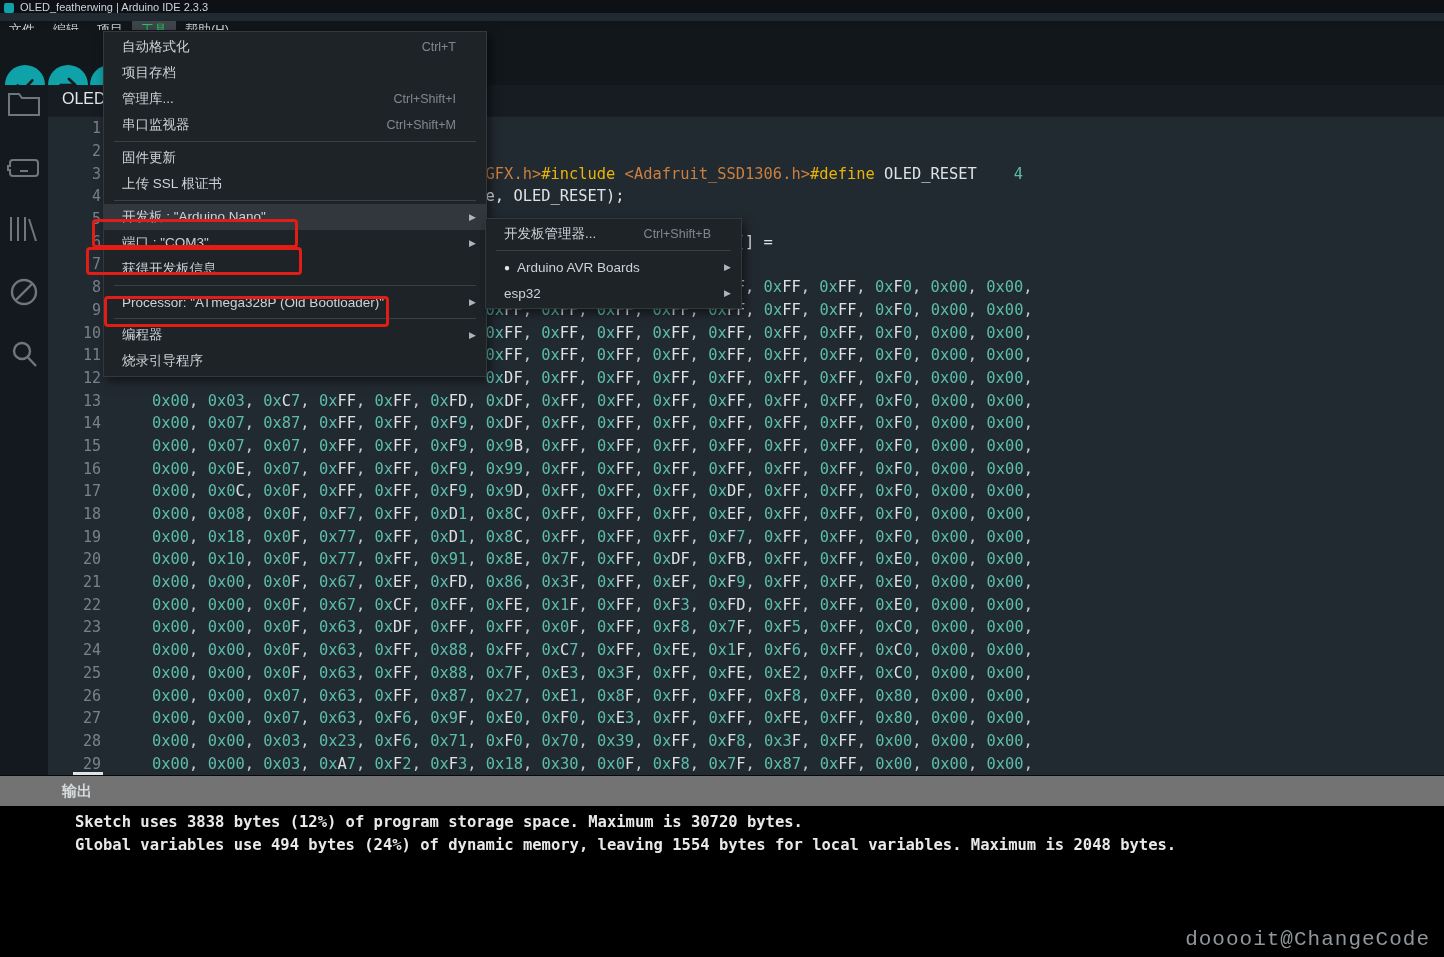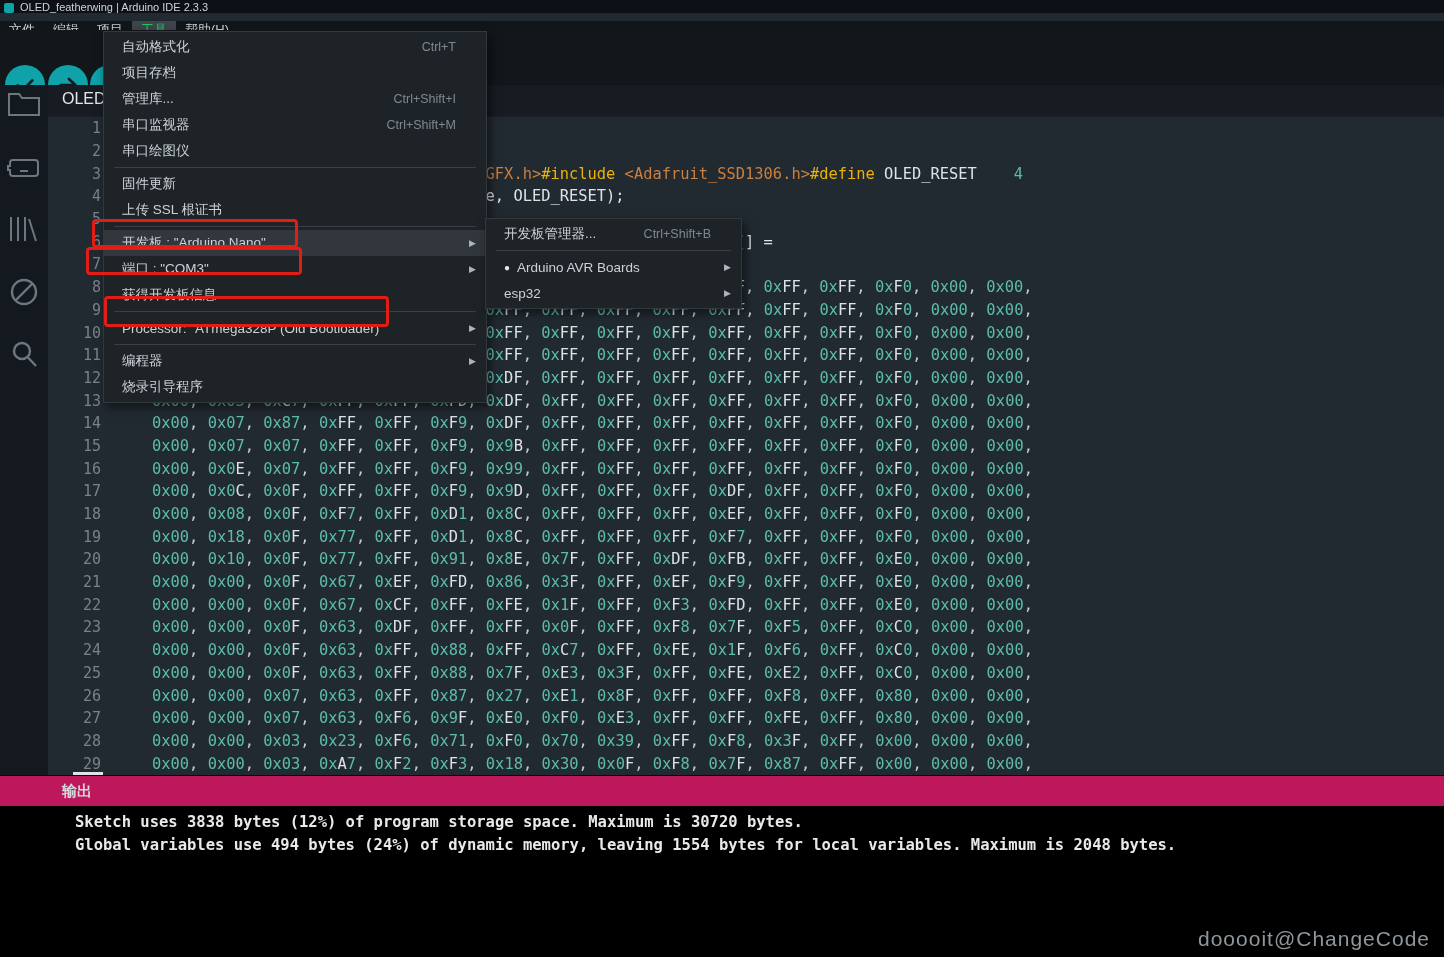--- a/index.html
+++ b/index.html
@@ -46,29 +46,29 @@
   .mi-shortcut{color:#7f8890;font-size:12.5px;margin-left:14px;}
   .mi-arrow{color:#aeb6bc;font-size:9px;margin-left:10px;width:10px;text-align:right;}
   .mi-bullet{margin-right:7px;font-size:10px;color:#e4e8ea;}
   .menu-divider{height:1px;background:#3a3f44;margin:3px 10px;}
   
   .red-box{position:absolute;border:3px solid #e11d16;border-radius:4px;z-index:60;}
   #red-box-board{left:92px;top:219px;width:200px;height:23px;}
   #red-box-port{left:86px;top:247px;width:210px;height:22px;}
   #red-box-processor{left:104px;top:296px;width:279px;height:25px;}
   
-  #output-header{position:absolute;left:0;top:775px;right:0;height:31px;background:#be185d;
+  #output-header{position:absolute;left:0;top:775px;right:0;height:31px;background:#737373;
                  border-top:1px solid #060809;}
   #output-tab{position:absolute;left:62px;top:6px;font-size:15px;color:#d5dadd;font-weight:bold;}
   #output-indicator{position:absolute;left:73px;top:-4px;width:30px;height:3px;background:#dfe3e6;}
   #console{position:absolute;left:0;top:806px;right:0;bottom:0;background:#000;
            font-family:"DejaVu Sans Mono",monospace;font-size:15.5px;color:#e9e9e9;}
   .console-line{white-space:pre;line-height:23px;padding-left:75px;font-weight:bold;}
   #console-lines{padding-top:5px;}
-  #watermark{position:absolute;right:14px;bottom:6px;font-family:Liberation Sans, sans-serif;
+  #watermark{position:absolute;right:14px;bottom:6px;font-family:Liberation Mono, monospace;
              font-size:21px;color:#8f979c;letter-spacing:1px;}
 </style>
 </head>
 <body>
 
 <div id="screen">
 
   <div id="titlebar">
     <div id="app-icon"></div>
     <span>OLED_featherwing | Arduino IDE 2.3.3</span>
@@ -276,24 +276,20 @@
       <div class="menu-item">
         <span class="mi-label">管理库...</span>
         <span class="mi-shortcut">Ctrl+Shift+I</span>
         <span class="mi-arrow"></span>
       </div>
       <div class="menu-item">
         <span class="mi-label">串口监视器</span>
         <span class="mi-shortcut">Ctrl+Shift+M</span>
         <span class="mi-arrow"></span>
       </div>
-      <div class="menu-item">
-        <span class="mi-label">串口绘图仪</span>
-        <span class="mi-arrow"></span>
-      </div>
       <div class="menu-divider"></div>
       <div class="menu-item">
         <span class="mi-label">固件更新</span>
         <span class="mi-arrow"></span>
       </div>
       <div class="menu-item">
         <span class="mi-label">上传 SSL 根证书</span>
         <span class="mi-arrow"></span>
       </div>
       <div class="menu-divider"></div>

